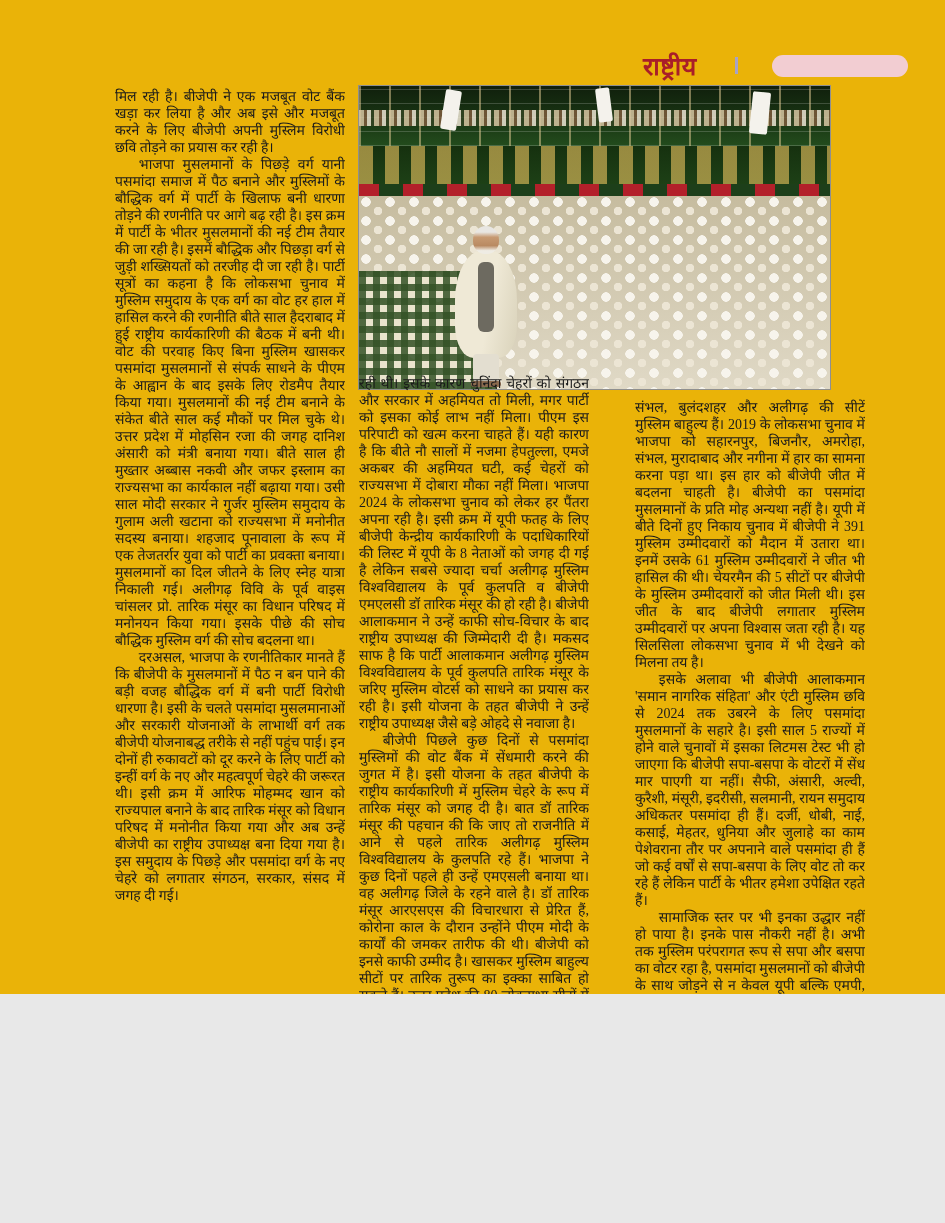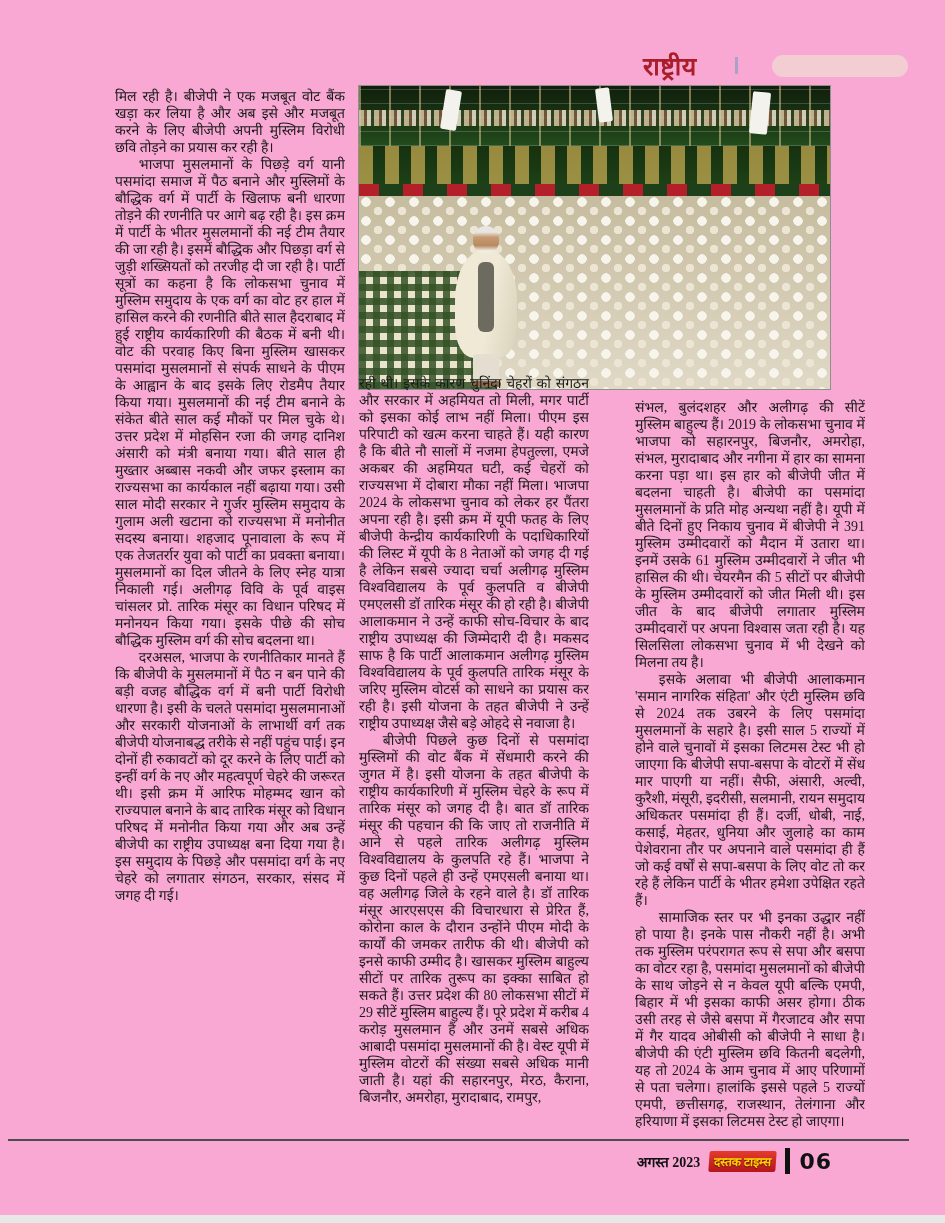--- a/index.html
+++ b/index.html
@@ -1,19 +1,19 @@
 <!DOCTYPE html>
 <html lang="hi"><head>
 <meta charset="utf-8">
 <style>
   html,body{margin:0;padding:0;background:#e8e8e8;}
   .page{
     position:relative;
-    width:945px;height:1215px;
-    background:#f9a8d4;
+    width:945px;height:994px;
+    background:#eab308;
     margin:0 auto;
     font-family:"Liberation Serif","DejaVu Serif",serif;
     color:#1b1b1b;
     overflow:hidden;
   }
 
   
   .section-label{
     position:absolute;left:643px;top:48px;
     font-size:25px;font-weight:bold;color:#a91e29;

